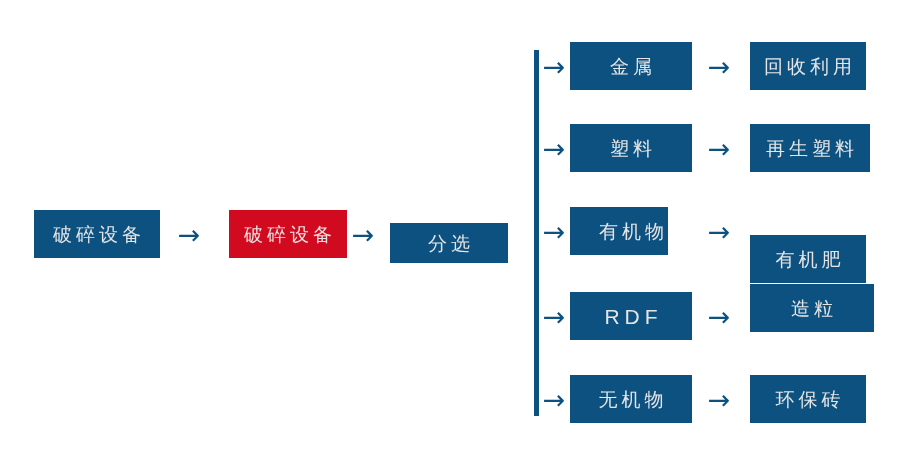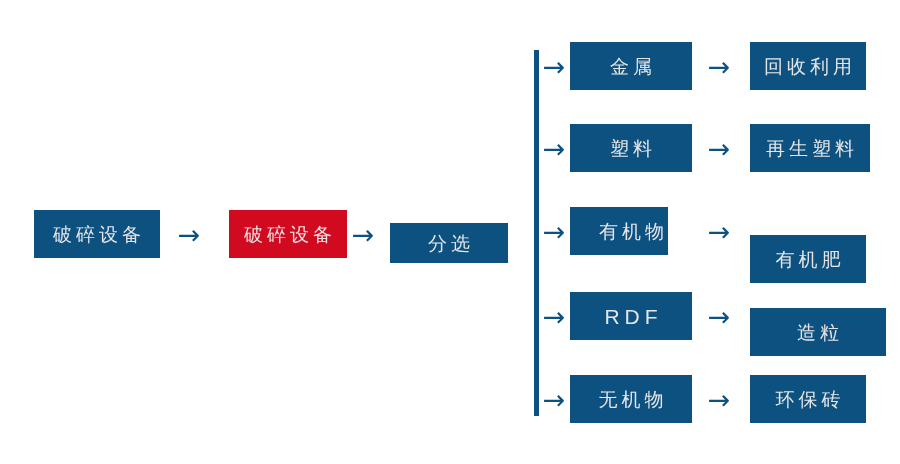--- a/index.html
+++ b/index.html
@@ -130,21 +130,21 @@
 
   <div class="branch-arrow" style="left:536px; top:300px; width:36px; height:32px;">
     <span>→</span>
   </div>
   <div class="box blue latin" style="left:570px; top:292px; width:122px; height:48px;">
     <span>RDF</span>
   </div>
   <div class="arrow" style="left:698px; top:300px; width:42px; height:32px;">
     <span>→</span>
   </div>
-  <div class="box blue" style="left:750px; top:308px; width:136px; height:48px;text-align:center;">
+  <div class="box blue" style="left:750px; top:284px; width:124px; height:48px;text-align:center;">
     <span>造粒</span>
   </div>
 
   <div class="branch-arrow" style="left:536px; top:383px; width:36px; height:32px;">
     <span>→</span>
   </div>
   <div class="box blue" style="left:570px; top:375px; width:122px; height:48px;">
     <span>无机物</span>
   </div>
   <div class="arrow" style="left:698px; top:383px; width:42px; height:32px;">

